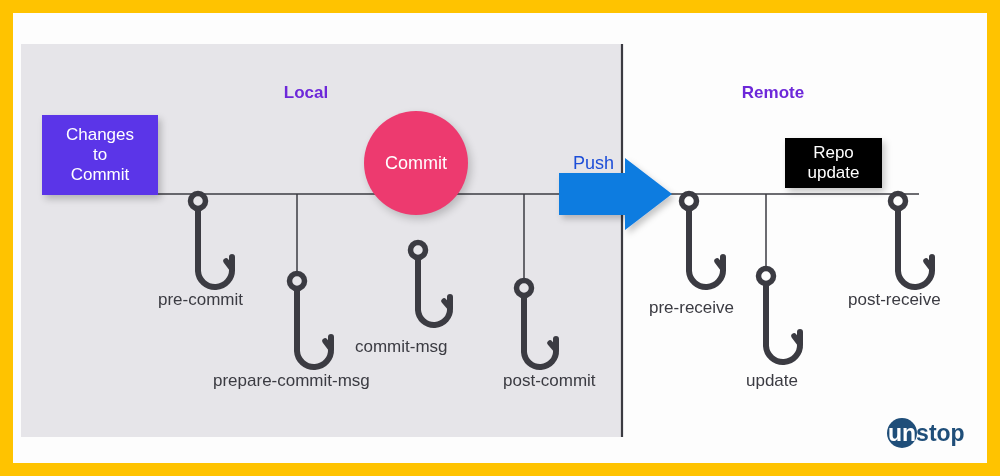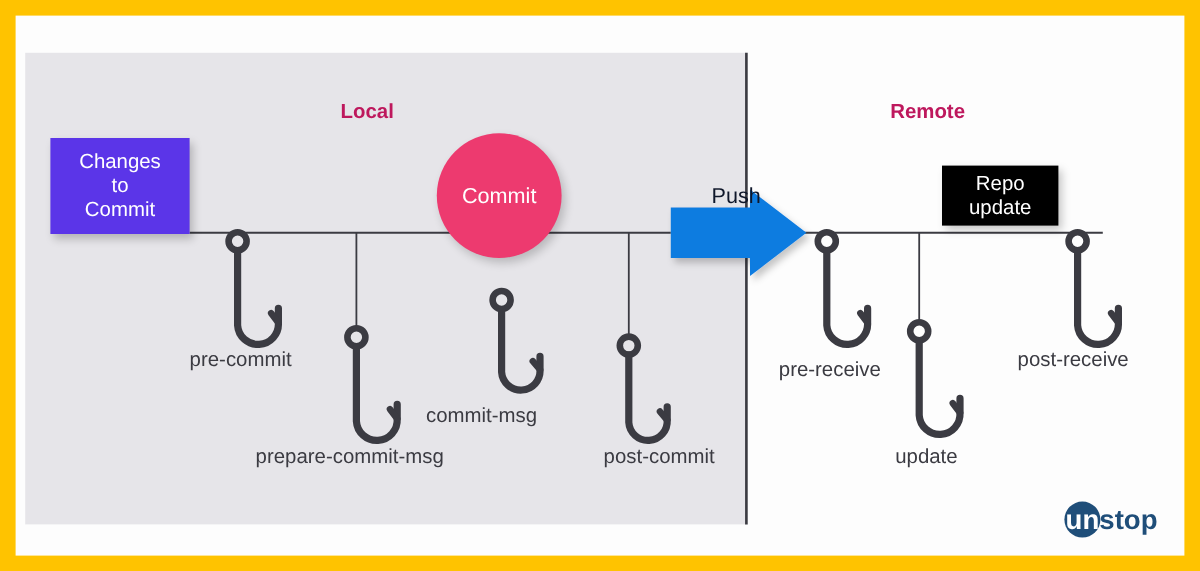--- a/index.html
+++ b/index.html
@@ -50,29 +50,29 @@
     left:351px;top:98px;width:104px;height:104px;
     border-radius:50%;
     background:#ED3A6F;
     display:flex;align-items:center;justify-content:center;
     color:#ffffff;font-size:18px;
     box-shadow:3px 4px 8px rgba(0,0,0,0.20);
     z-index:6;
   }
   #push-label{
     position:absolute;
-    left:580px;top:140px;
-    color:#0f172a;font-size:18px;
+    left:560px;top:140px;
+    color:#1d4ed8;font-size:18px;
     z-index:7;
     pointer-events:none;
   }
 
   .hdr{
     position:absolute;
-    font-size:17px;font-weight:bold;color:#be185d;
+    font-size:17px;font-weight:bold;color:#6d28d9;
     z-index:5;
   }
   #hdr-local{left:233px;top:70px;width:120px;text-align:center;}
   #hdr-remote{left:700px;top:70px;width:120px;text-align:center;}
 
   .hook-label{
     position:absolute;
     font-size:17px;color:#3B3B42;
     white-space:nowrap;
     z-index:5;

